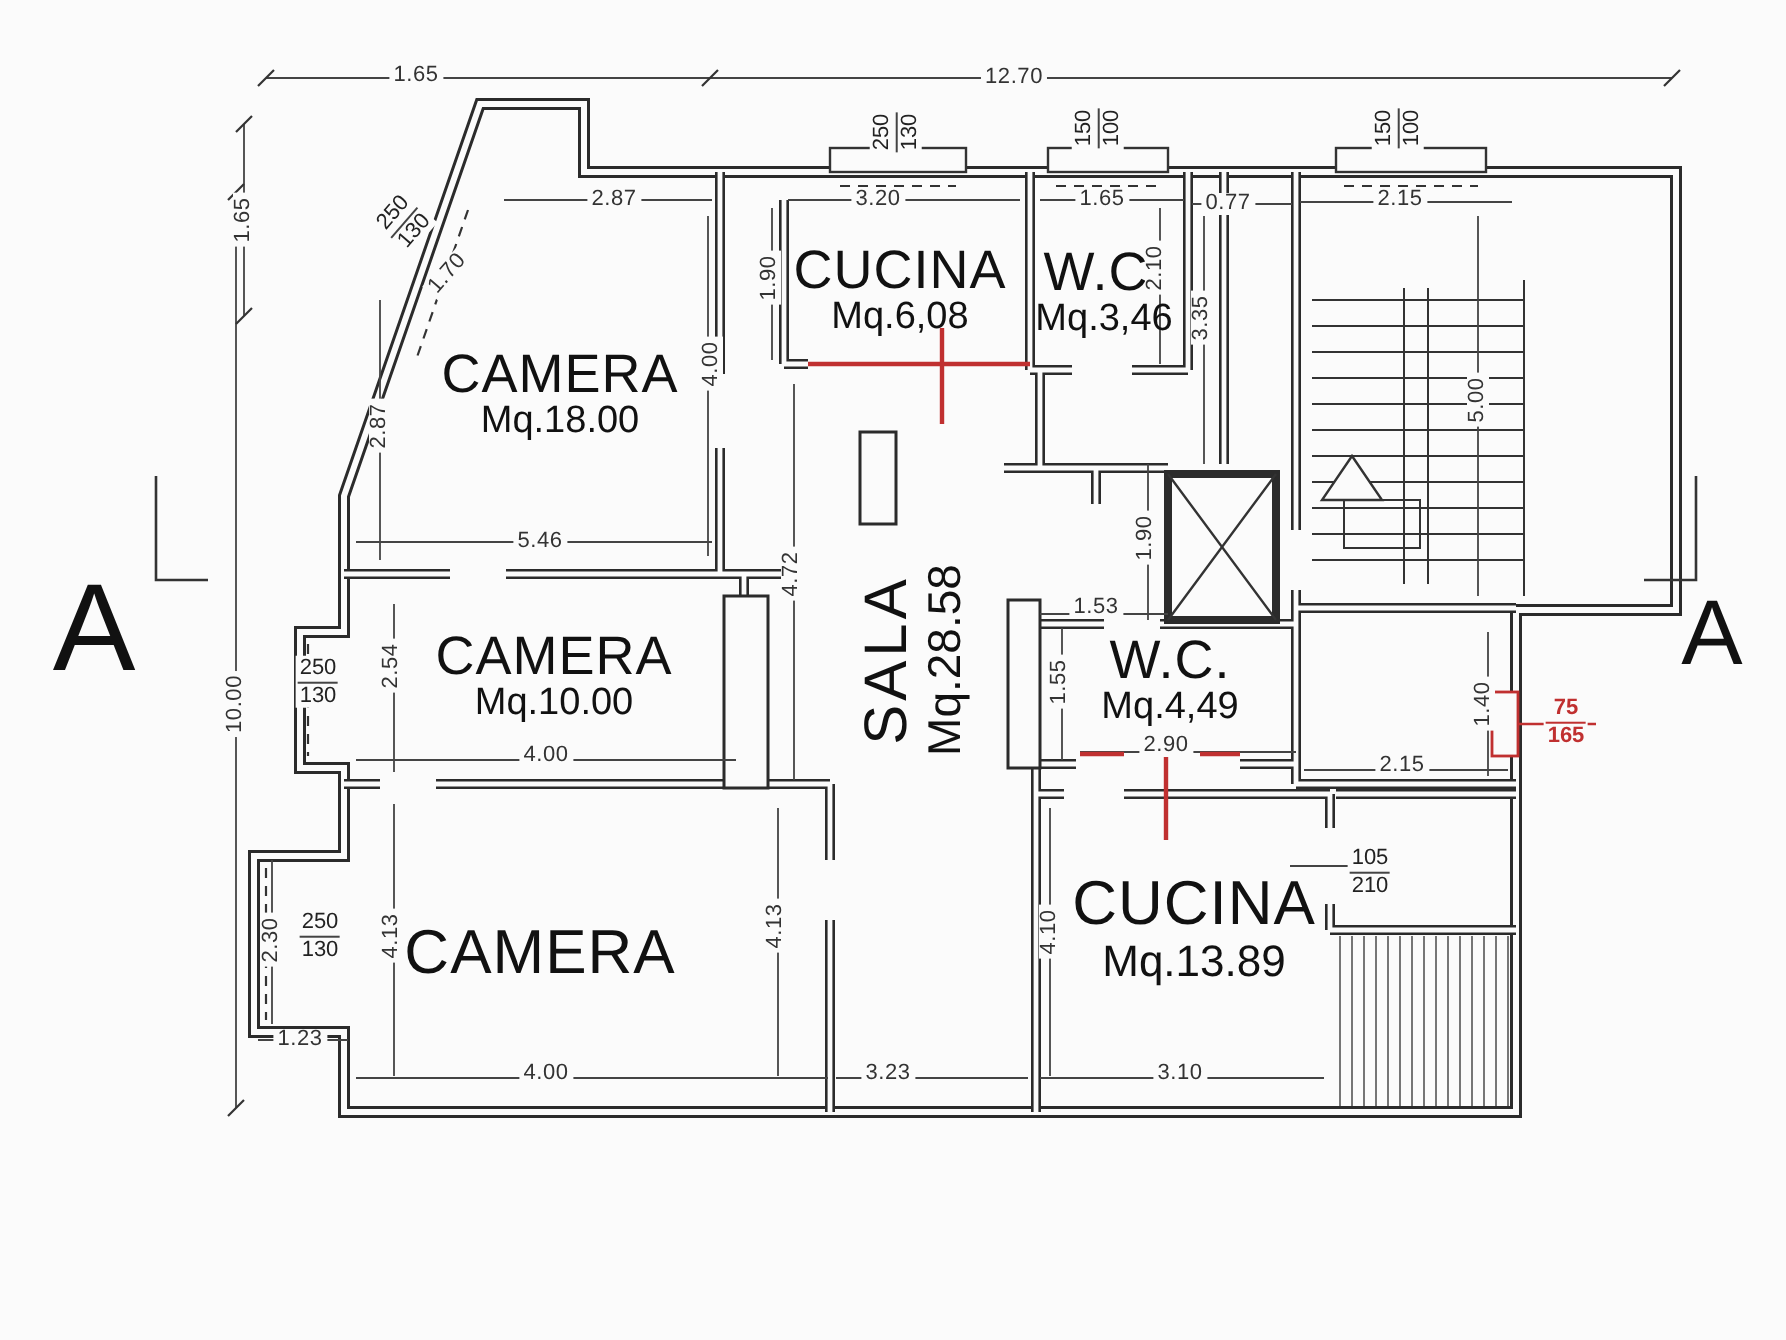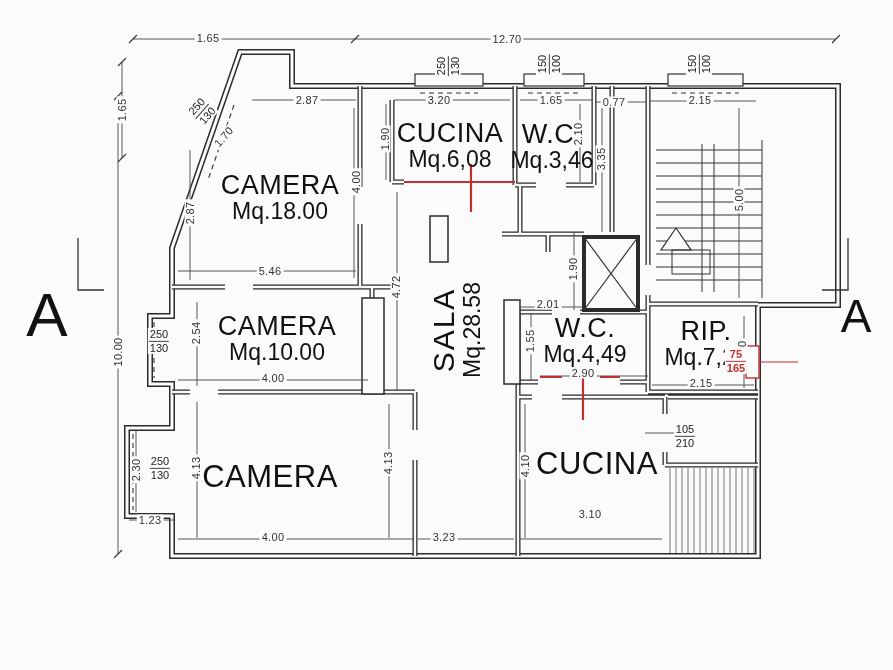--- a/index.html
+++ b/index.html
@@ -23,21 +23,21 @@
   .frac .den{border-top:1px solid #444;padding:0 1px;}
   .frac.v{transform:translate(-50%,-50%) rotate(-90deg);}
   .frac.d45{transform:translate(-50%,-50%) rotate(-49deg);}
   .frac.red{color:#c03030;font-weight:bold;}
   .frac.red .den{border-top:1px solid #c03030;}
   .room{
     position:absolute;transform:translate(-50%,-50%);
     text-align:center;white-space:nowrap;color:#111;line-height:1.05;
   }
   .room-name{font-size:27px;letter-spacing:0.5px;}
-  .room-area{font-size:23px;}
+  .room-area{font-size:19px;}
   .room.lg .room-name{font-size:31px;}
   .room.lg .room-area{font-size:22px;}
   .room.rot{transform:translate(-50%,-50%) rotate(-90deg);}
   .room.rot .room-name{font-size:30px;letter-spacing:2px;}
   .room.rot .room-area{font-size:23px;}
   .section-letter{
     position:absolute;transform:translate(-50%,-50%);
     color:#111;line-height:1;
   }
   .section-letter.left{font-size:62px;}
@@ -131,29 +131,26 @@
     <div class="room-area">Mq.10.00</div>
   </div>
   <div class="room rot" style="left:456px;top:330px">
     <div class="room-name">SALA</div>
     <div class="room-area">Mq.28.58</div>
   </div>
   <div class="room" style="left:585px;top:340px">
     <div class="room-name">W.C.</div>
     <div class="room-area">Mq.4,49</div>
   </div>
-  <div class="room" style="left:706px;top:343px">
-    <div class="room-name">RIP.</div>
-    <div class="room-area">Mq.7,29</div>
-  </div>
   <div class="room lg" style="left:270px;top:477px">
     <div class="room-name">CAMERA</div>
   </div>
   <div class="room lg" style="left:597px;top:464px">
     <div class="room-name">CUCINA</div>
+    <div class="room-area">Mq.13.89</div>
   </div>
 
   <div class="dim" style="left:208px;top:38px">1.65</div>
   <div class="dim" style="left:507px;top:39px">12.70</div>
   <div class="dim v" style="left:122px;top:110px">1.65</div>
   <div class="dim v" style="left:118px;top:352px">10.00</div>
   <div class="dim" style="left:307px;top:100px">2.87</div>
   <div class="dim d45" style="left:224px;top:137px">1.70</div>
   <div class="dim v" style="left:190px;top:213px">2.87</div>
   <div class="dim" style="left:270px;top:271px">5.46</div>
@@ -162,34 +159,34 @@
   <div class="dim" style="left:439px;top:100px">3.20</div>
   <div class="dim v" style="left:385px;top:139px">1.90</div>
   <div class="dim" style="left:551px;top:100px">1.65</div>
   <div class="dim v" style="left:578px;top:134px">2.10</div>
   <div class="dim v" style="left:601px;top:159px">3.35</div>
   <div class="dim" style="left:614px;top:102px">0.77</div>
   <div class="dim" style="left:700px;top:100px">2.15</div>
   <div class="dim v" style="left:739px;top:200px">5.00</div>
   <div class="dim v" style="left:196px;top:333px">2.54</div>
   <div class="dim" style="left:273px;top:378px">4.00</div>
-  <div class="dim" style="left:548px;top:304px">2.01</div>
+  <div class="dim" style="left:548px;top:304px">1.53</div>
   <div class="dim v" style="left:573px;top:269px">1.90</div>
   <div class="dim v" style="left:530px;top:341px">1.55</div>
   <div class="dim" style="left:583px;top:373px">2.90</div>
   <div class="dim" style="left:701px;top:383px">2.15</div>
   <div class="dim v" style="left:742px;top:352px">1.40</div>
   <div class="dim v" style="left:136px;top:470px">2.30</div>
   <div class="dim" style="left:150px;top:520px">1.23</div>
   <div class="dim v" style="left:196px;top:468px">4.13</div>
   <div class="dim v" style="left:388px;top:463px">4.13</div>
   <div class="dim" style="left:273px;top:537px">4.00</div>
   <div class="dim" style="left:444px;top:537px">3.23</div>
   <div class="dim v" style="left:525px;top:466px">4.10</div>
-  <div class="dim" style="left:590px;top:514px">3.10</div>
+  <div class="dim" style="left:590px;top:537px">3.10</div>
 
   <div class="frac d45" style="left:202px;top:111px">
     <span class="num">250</span>
     <span class="den">130</span>
   </div>
   <div class="frac v" style="left:448px;top:66px">
     <span class="num">250</span>
     <span class="den">130</span>
   </div>
   <div class="frac v" style="left:549px;top:64px">
@@ -201,21 +198,21 @@
     <span class="den">100</span>
   </div>
   <div class="frac" style="left:159px;top:341px">
     <span class="num">250</span>
     <span class="den">130</span>
   </div>
   <div class="frac" style="left:160px;top:468px">
     <span class="num">250</span>
     <span class="den">130</span>
   </div>
-  <div class="frac red" style="left:736px;top:361px">
+  <div class="frac red" style="left:783px;top:361px">
     <span class="num">75</span>
     <span class="den">165</span>
   </div>
   <div class="frac" style="left:685px;top:436px">
     <span class="num">105</span>
     <span class="den">210</span>
   </div>
 
   <div class="section-letter left" style="left:47px;top:315px">A</div>
   <div class="section-letter right" style="left:856px;top:316px">A</div>

